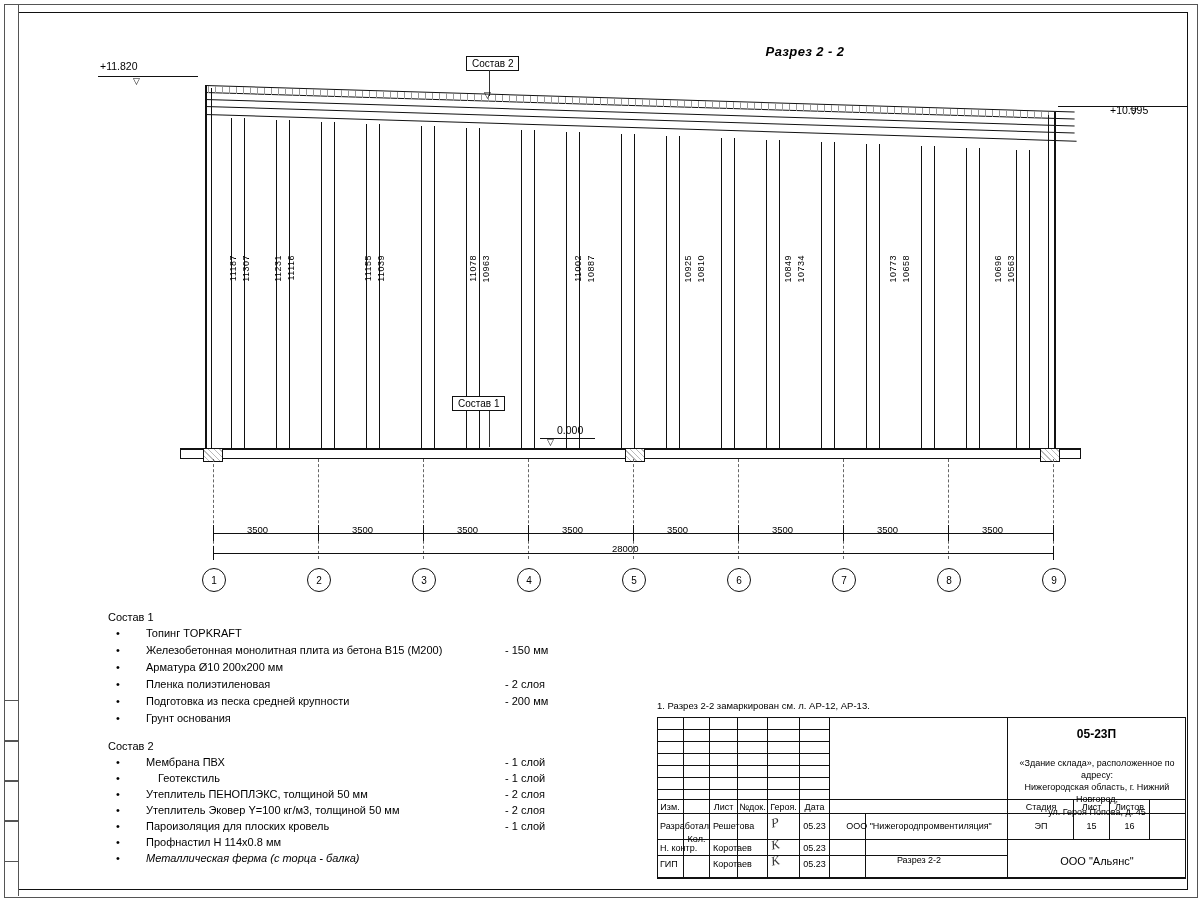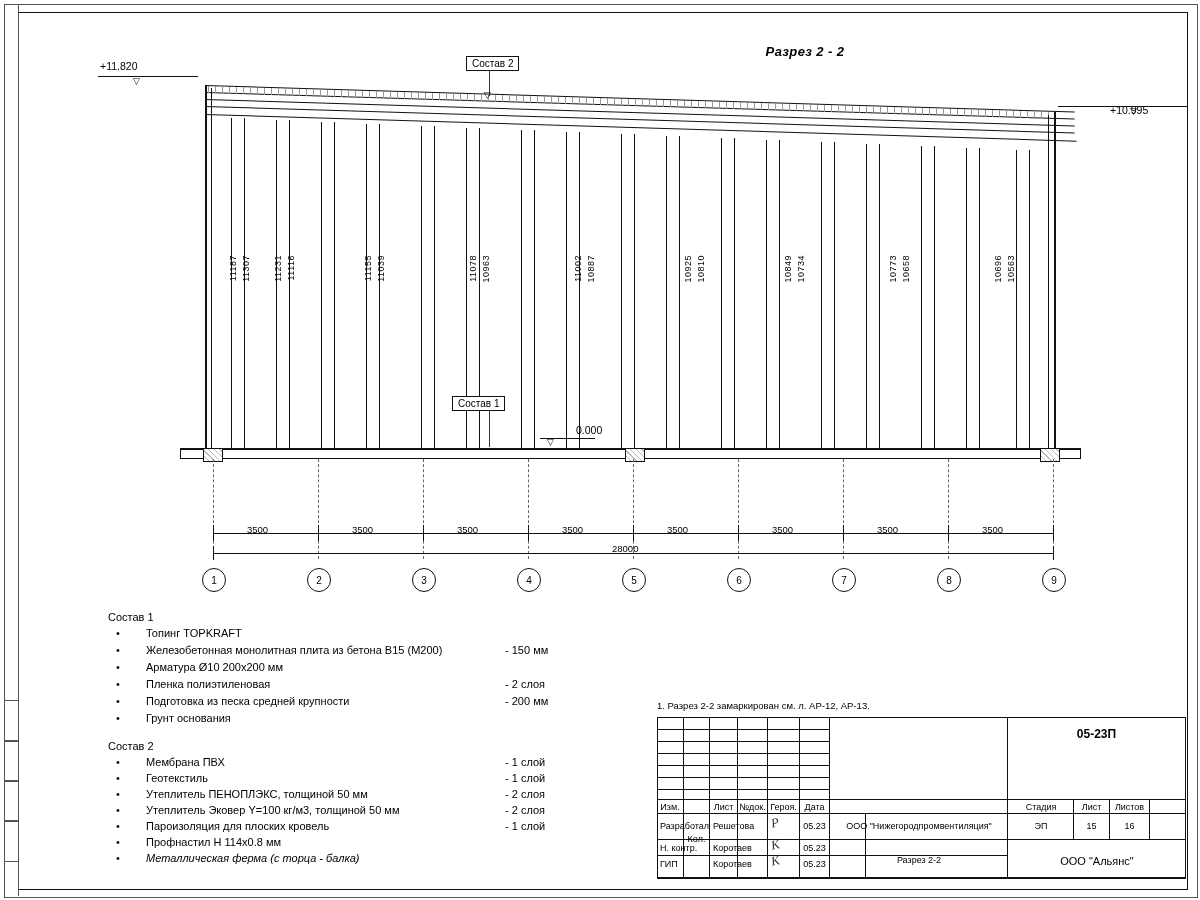--- a/index.html
+++ b/index.html
@@ -276,21 +276,21 @@
   <div class="vnum" style="left:993px;top:255px;">10696</div>
   <div class="vnum" style="left:1006px;top:255px;">10563</div>
 
   <div class="lbl-box" style="left:466px;top:56px;">Состав 2</div>
   <div class="ln thin" style="left:489px;top:70px;width:1px;height:26px;"></div>
   <div class="lbl" style="left:484px;top:90px;font-size:9px;">▽</div>
 
   <div class="lbl-box" style="left:452px;top:396px;">Состав 1</div>
   <div class="ln thin" style="left:489px;top:411px;width:1px;height:36px;"></div>
 
-  <div class="elev" style="left:576px;top:424px;">0.000</div>
+  <div class="elev" style="left:557px;top:424px;">0.000</div>
   <div class="ln" style="left:540px;top:438px;width:55px;height:1px;"></div>
   <div class="lbl" style="left:547px;top:437px;font-size:9px;">▽</div>
 
   <div class="abs" style="left:213px;top:459px;width:0;height:100px;border-left:1px dashed #666;"></div>
   <div class="abs" style="left:318px;top:459px;width:0;height:100px;border-left:1px dashed #666;"></div>
   <div class="abs" style="left:423px;top:459px;width:0;height:100px;border-left:1px dashed #666;"></div>
   <div class="abs" style="left:528px;top:459px;width:0;height:100px;border-left:1px dashed #666;"></div>
   <div class="abs" style="left:633px;top:459px;width:0;height:100px;border-left:1px dashed #666;"></div>
   <div class="abs" style="left:738px;top:459px;width:0;height:100px;border-left:1px dashed #666;"></div>
   <div class="abs" style="left:843px;top:459px;width:0;height:100px;border-left:1px dashed #666;"></div>
@@ -356,21 +356,21 @@
   <div class="bullet" style="left:116px;top:712px;">•</div>
   <div class="spec-row" style="left:146px;top:712px;">Грунт основания</div>
   <div class="spec-row" style="left:505px;top:712px;"></div>
 
   <div class="spec-h" style="left:108px;top:740px;">Состав 2</div>
   <div class="bullet" style="left:116px;top:756px;">•</div>
   <div class="spec-row" style="left:146px;top:756px;">Мембрана ПВХ</div>
   <div class="spec-row" style="left:505px;top:756px;">- 1 слой</div>
 
   <div class="bullet" style="left:116px;top:772px;">•</div>
-  <div class="spec-row" style="left:146px;top:772px;text-align:center;">Геотекстиль</div>
+  <div class="spec-row" style="left:158px;top:772px;text-align:center;">Геотекстиль</div>
   <div class="spec-row" style="left:505px;top:772px;">- 1 слой</div>
 
   <div class="bullet" style="left:116px;top:788px;">•</div>
   <div class="spec-row" style="left:146px;top:788px;">Утеплитель ПЕНОПЛЭКС, толщиной 50 мм</div>
   <div class="spec-row" style="left:505px;top:788px;">- 2 слоя</div>
 
   <div class="bullet" style="left:116px;top:804px;">•</div>
   <div class="spec-row" style="left:146px;top:804px;">Утеплитель Эковер Y=100 кг/м3, толщиной 50 мм</div>
   <div class="spec-row" style="left:505px;top:804px;">- 2 слоя</div>
 
@@ -411,20 +411,25 @@
     <div class="sl" style="left:0;top:74px;width:172px;height:1px;"></div>
     <div class="sl" style="left:0;top:86px;width:172px;height:1px;"></div>
     <div class="sl" style="left:0;top:96px;width:529px;height:1.2px;"></div>
     <div class="sl" style="left:0;top:110px;width:529px;height:1.2px;"></div>
     <div class="sl" style="left:0;top:136px;width:529px;height:1px;"></div>
     <div class="sl" style="left:0;top:152px;width:350px;height:1px;"></div>
     <div class="sl" style="left:0;top:175px;width:529px;height:1.2px;"></div>
 
     <div class="st c" style="left:350px;top:24px;width:179px;font-size:12px;font-weight:bold;">05-23П</div>
 
+    <div class="st c" style="left:352px;top:54px;width:176px;white-space:normal;line-height:1.35;">
+      <span>«Здание склада», расположенное по адресу:</span><br>
+      <span>Нижегородская область, г. Нижний Новгород,</span><br>
+      <span>ул. Героя Попова, д. 45</span>
+    </div>
 
     <div class="st c" style="left:0;top:99px;width:26px;">Изм.</div>
     <div class="st c" style="left:27px;top:99px;width:25px;margin-top:32px;">Кол.</div>
     <div class="st c" style="left:53px;top:99px;width:27px;">Лист</div>
     <div class="st c" style="left:81px;top:99px;width:29px;">№док.</div>
     <div class="st c" style="left:111px;top:99px;width:31px;">Героя.</div>
     <div class="st c" style="left:143px;top:99px;width:29px;">Дата</div>
 
     <div class="st c" style="left:352px;top:99px;width:64px;">Стадия</div>
     <div class="st c" style="left:417px;top:99px;width:35px;">Лист</div>

